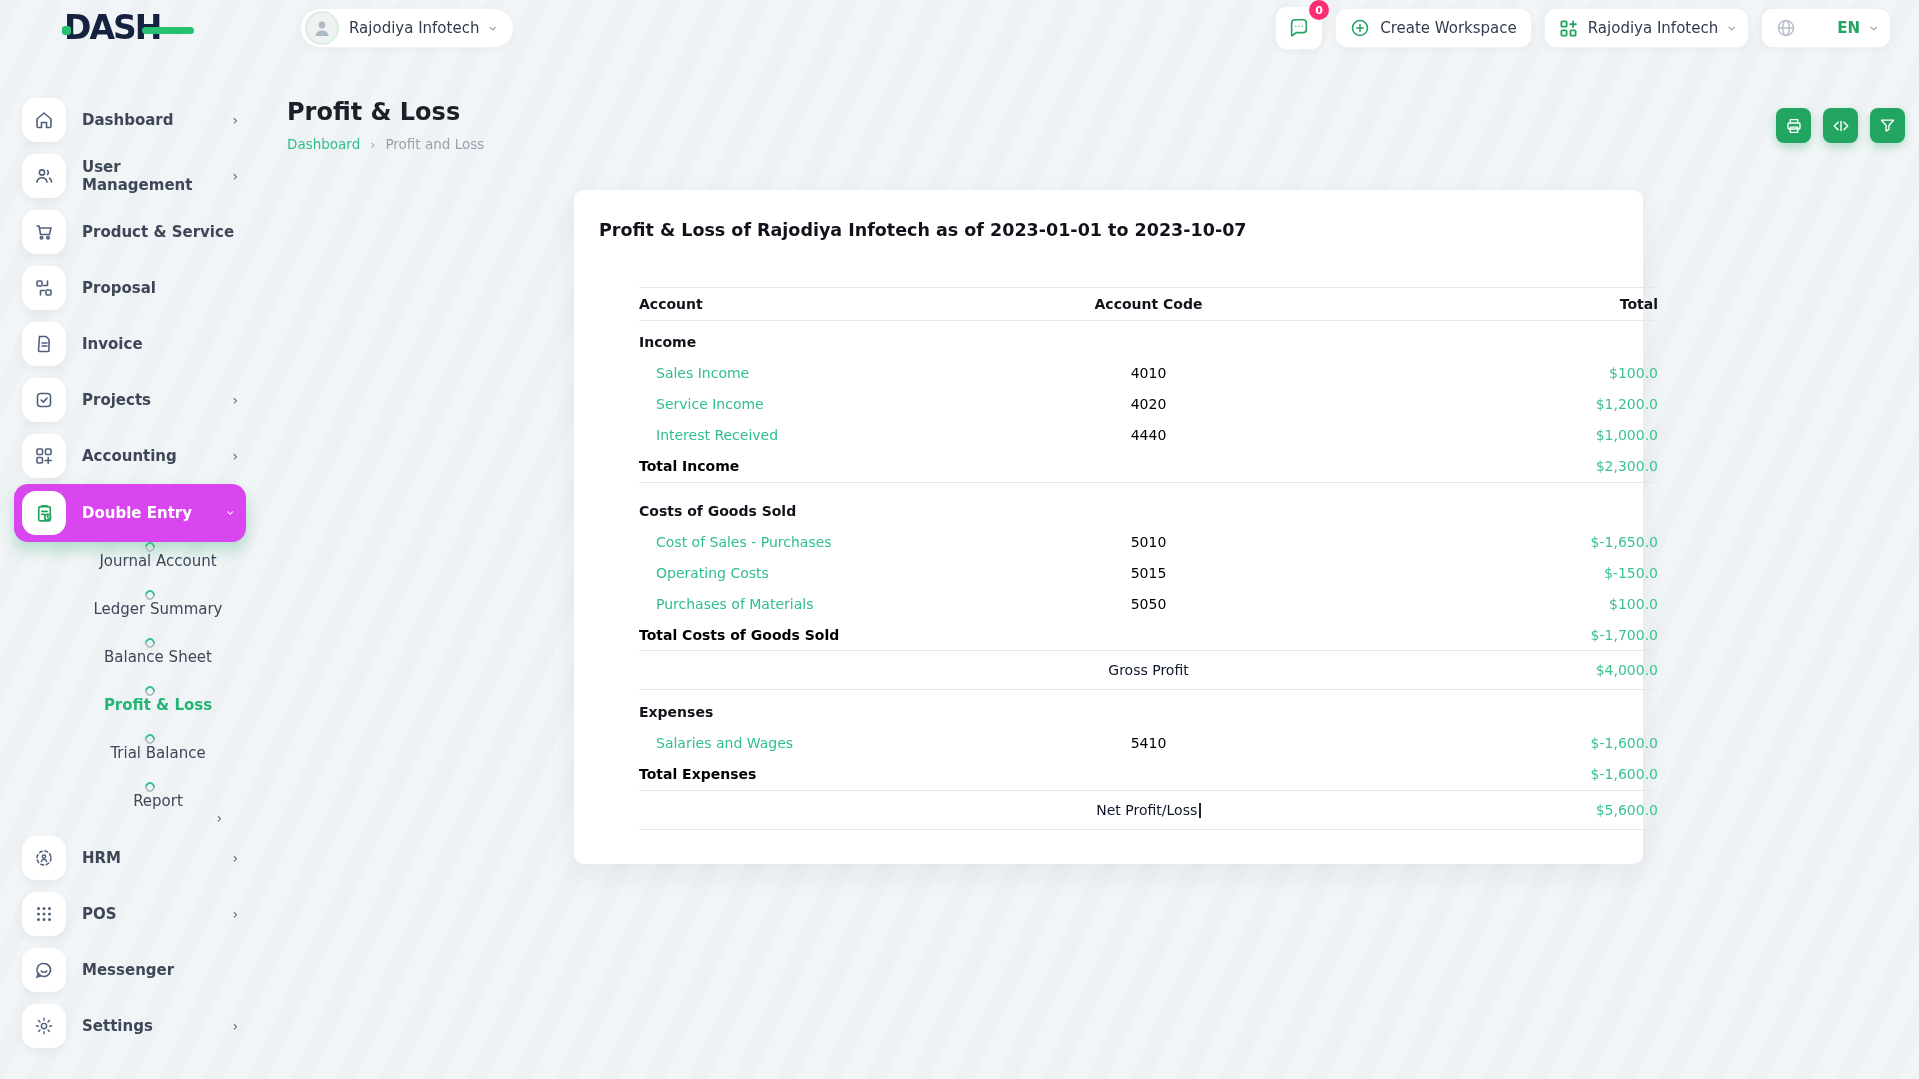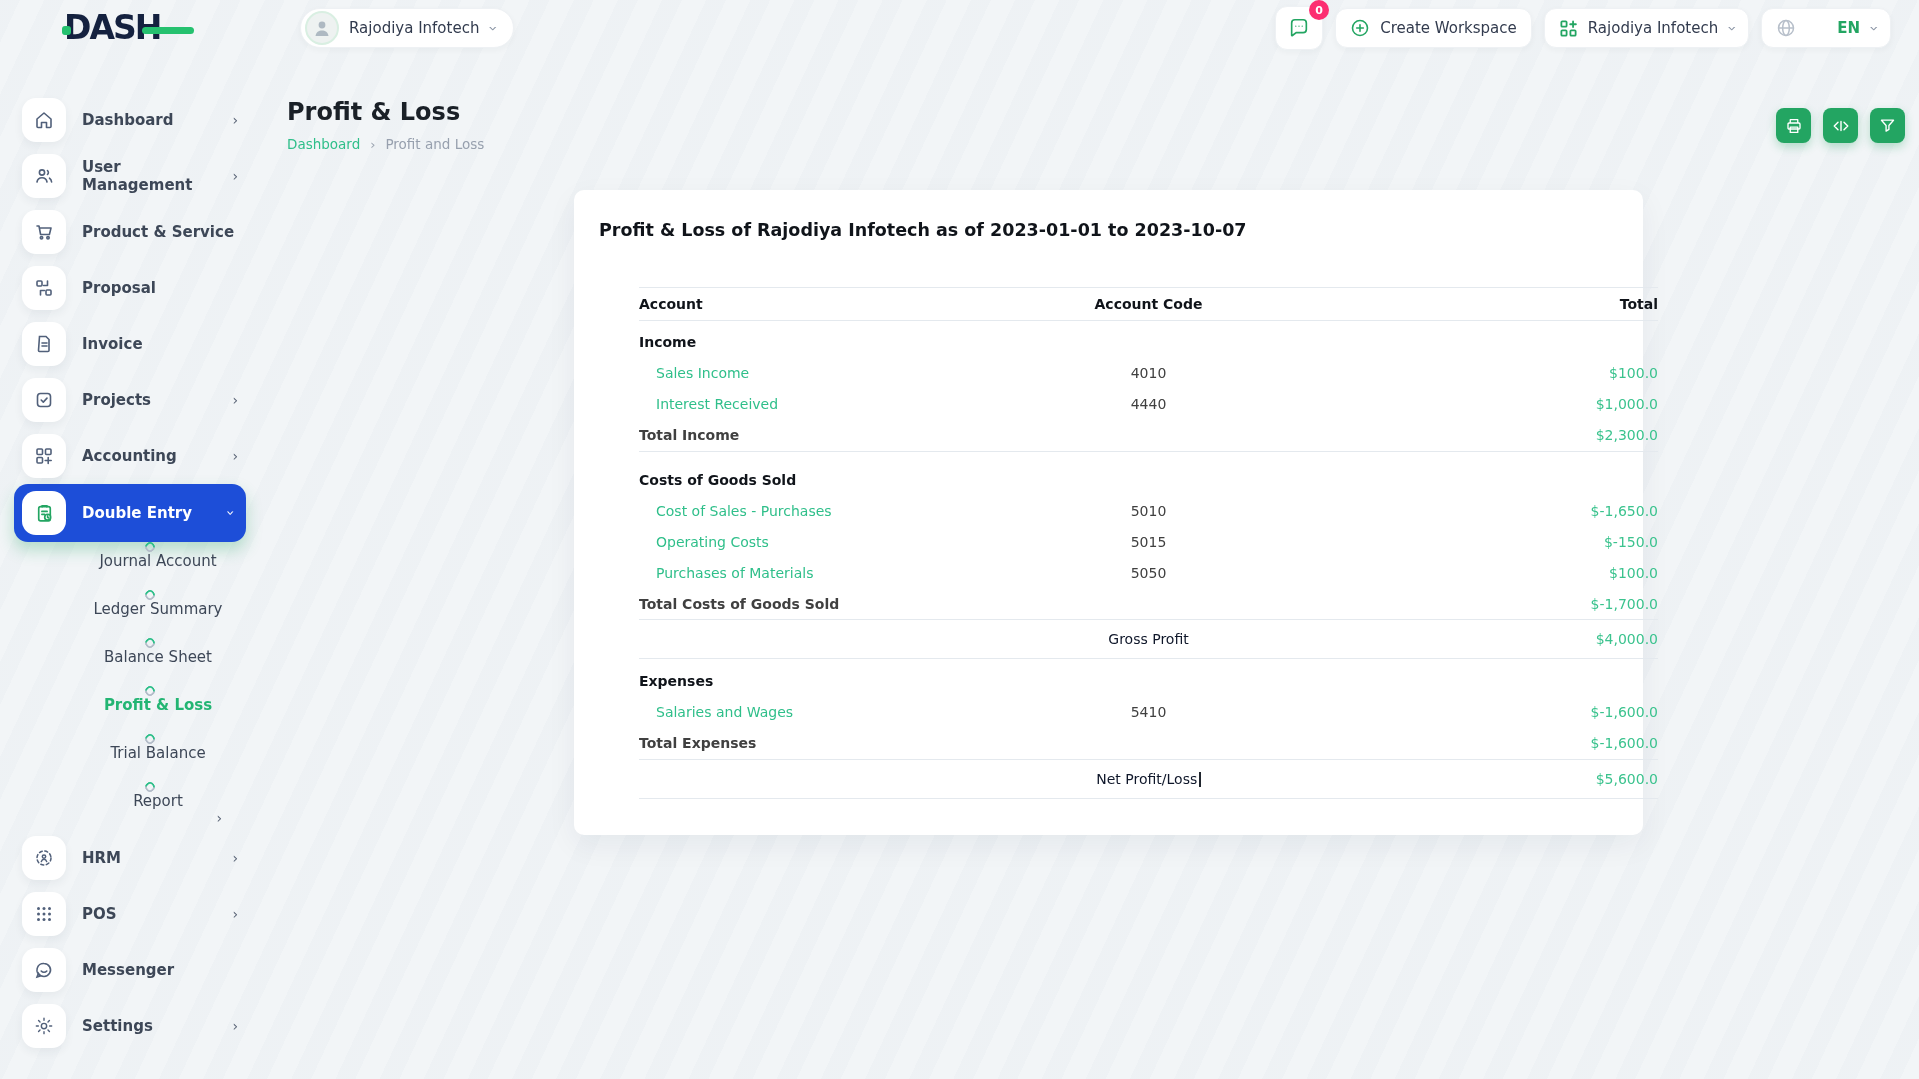--- a/index.html
+++ b/index.html
@@ -31,21 +31,21 @@
   .msg-btn { position:relative; width:48px; height:44px; background:#fff; border:1px solid #eef1f4; border-radius:12px; display:flex; align-items:center; justify-content:center; cursor:pointer; box-shadow:0 2px 6px rgba(30,40,60,.04); }
   .badge { position:absolute; top:-7px; right:-7px; min-width:20px; height:20px; border-radius:10px; background:#fc2e71; color:#fff; font-size:11px; font-weight:700; display:flex; align-items:center; justify-content:center; padding:0 6px; }
   .green-txt { color:#23a562; font-weight:600;margin-left:31px; }
 
   
   .sidebar { position:absolute; top:56px; left:0; width:260px; height:1023px; padding-top:36px; }
   .side-item { height:56px; display:flex; align-items:center; padding:0 22px; cursor:pointer; }
   .icon-sq { width:44px; height:44px; background:#fff; border-radius:14px; display:flex; align-items:center; justify-content:center; box-shadow:0 4px 10px rgba(40,50,70,.06); color:#51607a; flex:none; }
   .side-label { margin-left:16px; font-size:15px; font-weight:600; color:#3d4757; }
   .side-chev { margin-left:auto; color:#5c6678; font-size:14px; }
-  .side-item.active-pill { background:#1d4ed8; margin:0 14px; padding:0 12px 0 8px; border-radius:14px; height:58px; box-shadow:0 8px 16px rgba(35,165,98,.30); }
+  .side-item.active-pill { background:#d946ef; margin:0 14px; padding:0 12px 0 8px; border-radius:14px; height:58px; box-shadow:0 8px 16px rgba(35,165,98,.30); }
   .active-pill .icon-sq { color:#23a562; box-shadow:none; }
   .active-pill .side-label { color:#fff; font-weight:700; }
   .active-pill .side-chev { color:#fff; }
   .sub-item { height:48px; display:flex; align-items:center; padding-left:40px; cursor:pointer;flex-direction:column; }
   .bullet { width:10px; height:10px; border-radius:50%; border:2px solid #b4bdc9; border-top-color:#2fbf8a; border-right-color:#2fbf8a; transform:rotate(-40deg); flex:none; }
   .sub-label { margin-left:16px; font-size:15px; font-weight:500; color:#3d4757; }
   .sub-item.active .sub-label { color:#23b573; font-weight:700; }
   .sub-item .side-chev { margin-left:auto; margin-right:38px; }
 
   
@@ -61,21 +61,21 @@
 
   
   .card { width:1069px; margin:38px 0 0 287px; background:#fff; border-radius:10px; box-shadow:0 10px 30px rgba(25,40,60,.06); padding:30px 25px 34px 25px; min-height:645px; }
   .card-heading { font-size:17.5px; font-weight:700; color:#10141a; }
   table.pl { width:100%; border-collapse:collapse; margin-top:47px; font-size:14px;margin-left:40px; }
   .pl col.c1 { width:40%; } .pl col.c2 { width:20%; } .pl col.c3 { width:40%; }
   .pl th { font-weight:700; color:#10141a; padding:8px 0; border-top:1px solid #e4e9ee; border-bottom:1px solid #e4e9ee; }
   .pl th.l, .pl td.l { text-align:left; }
   .pl th.c, .pl td.c { text-align:center; }
   .pl th.r, .pl td.r { text-align:right; }
-  .pl td { padding:7.5px 0; color:#404040; }
+  .pl td { padding:7.5px 0; color:#000000; }
   .pl tr.section td { font-weight:700; color:#10141a; padding-top:13px; }
   .pl tr.gap-border td { border-top:1px solid #e4e9ee; padding-top:20px; }
   .pl tr.after-summary td { padding-top:14px; }
   .pl td.acct { color:#2fbf8a; padding-left:17px; cursor:pointer; }
   .pl td.money { color:#3bc38e; }
   .pl tr.total td { font-weight:700; }
   .pl tr.total td.money { font-weight:400; }
   .pl tr.summary td { border-top:1px solid #e4e9ee; border-bottom:1px solid #e4e9ee; padding:11px 0; }
   .pl tr.summary td.c { font-weight:400; color:#0f172a; }
   .caret { display:inline-block; width:1.5px; height:15px; background:#20262e; vertical-align:middle; margin-left:2px; }
@@ -381,20 +381,25 @@
           <td class="l">Income</td>
             <td class="c"></td>
             <td class="r"></td>
         </tr>
         <tr>
           <td class="l acct">Sales Income</td>
           <td class="c">4010</td>
           <td class="r money">$100.0</td>
         </tr>
         <tr>
+          <td class="l acct">Service Income</td>
+          <td class="c">4020</td>
+          <td class="r money">$1,200.0</td>
+        </tr>
+        <tr>
           <td class="l acct">Interest Received</td>
           <td class="c">4440</td>
           <td class="r money">$1,000.0</td>
         </tr>
         <tr class="total">
           <td class="l">Total Income</td>
             <td class="c"></td>
           <td class="r money">$2,300.0</td>
         </tr>
 

